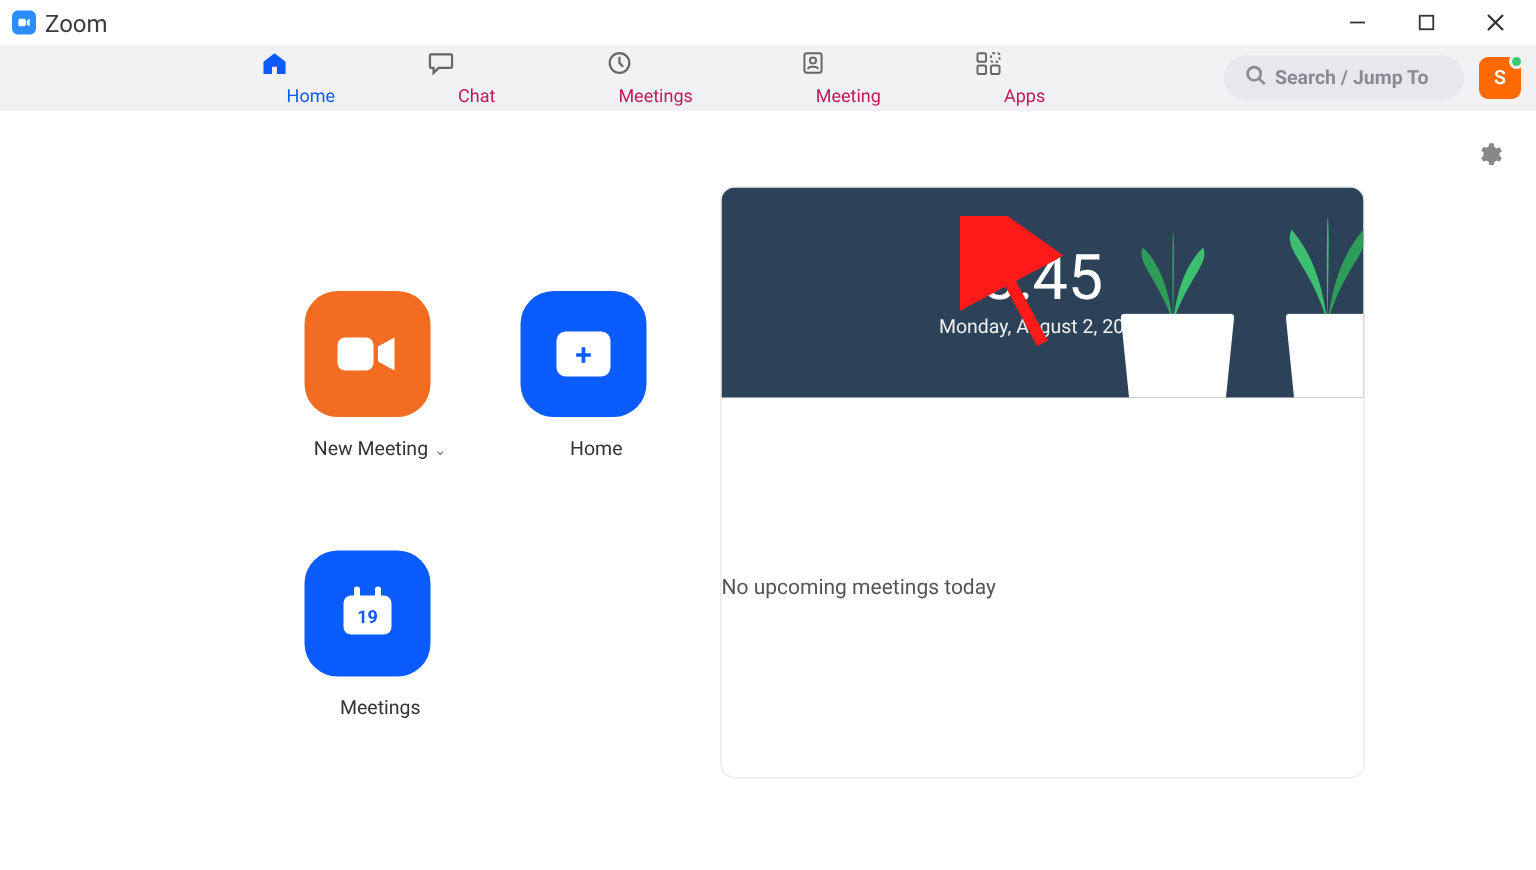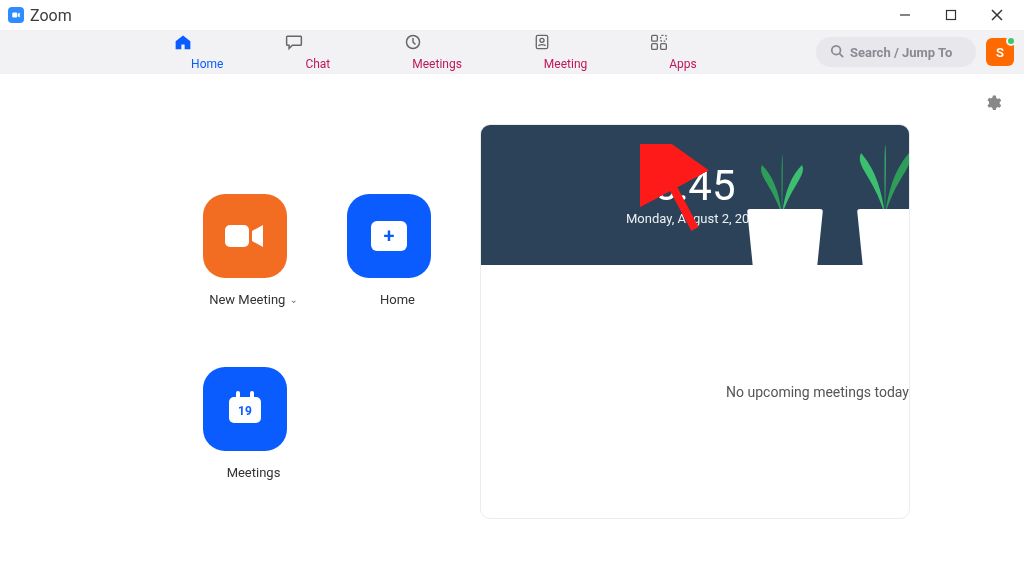--- a/index.html
+++ b/index.html
@@ -155,21 +155,21 @@
     border-radius: 3px 3px 0 0;
     clip-path: polygon(8% 100%, 0 0, 100% 0, 92% 100%);
   }
   .pot1 { right: 86px; }
   .pot2 { right: -24px; }
   .plant1, .plant2 { position: absolute; bottom: 50px; }
   .plant1 { right: 102px; }
   .plant2 { right: -6px; }
   .card-body {
     height: calc(100% - 140px);
-    display: flex; align-items: center; justify-content: flex-end;
+    display: flex; align-items: center; justify-content: flex-start;
     color: #555; font-size: 14px;
   }
 
   
   .annotation-arrow {
     position: absolute;
     pointer-events: none;
     left: 640px; top: 70px;
     width: 80px; height: 90px;
   }

